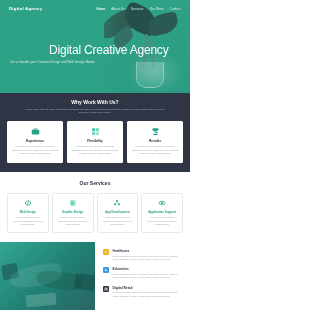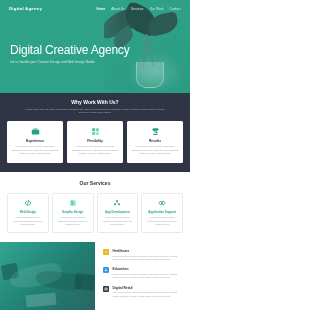--- a/index.html
+++ b/index.html
@@ -51,21 +51,21 @@
   .topbar {
     position:absolute; left:0; top:0; width:190px; height:17px;
     display:flex; align-items:center; padding:0 9px; z-index:5;
   }
   .logo { font-size:4.4px; font-weight:700; color:#ffffff; letter-spacing:.2px; }
   .nav { margin-left:auto; display:flex; gap:6px; }
   .nav-item { font-size:3px; color:#dff3ec; letter-spacing:.15px; }
   .nav-item.active { color:#ffffff; font-weight:700; }
 
   .hero-copy { position:absolute; left:10px; top:44px; z-index:5; }
-  .hero-title { font-size:12px; font-weight:400; color:#ffffff; letter-spacing:-.2px; line-height:1; }
+  .hero-title { font-size:12px; font-weight:400; color:#ffffff; letter-spacing:-.2px; line-height:1;margin-left:39px; }
   .hero-sub { margin-top:4px; font-size:3px; color:#d8f0e8; letter-spacing:.1px; }
 
   
   .why { background:#2f3545; padding:6px 0 9px; position:relative; }
   .why-title { text-align:center; font-size:5px; font-weight:700; color:#ffffff; }
   .why-sub {
     margin:2.5px auto 0; width:140px; text-align:center;
     font-size:2.4px; color:#a8aebd; line-height:1.55;
   }
   .why-cards { display:flex; gap:4px; padding:0 7px; margin-top:6px; }

